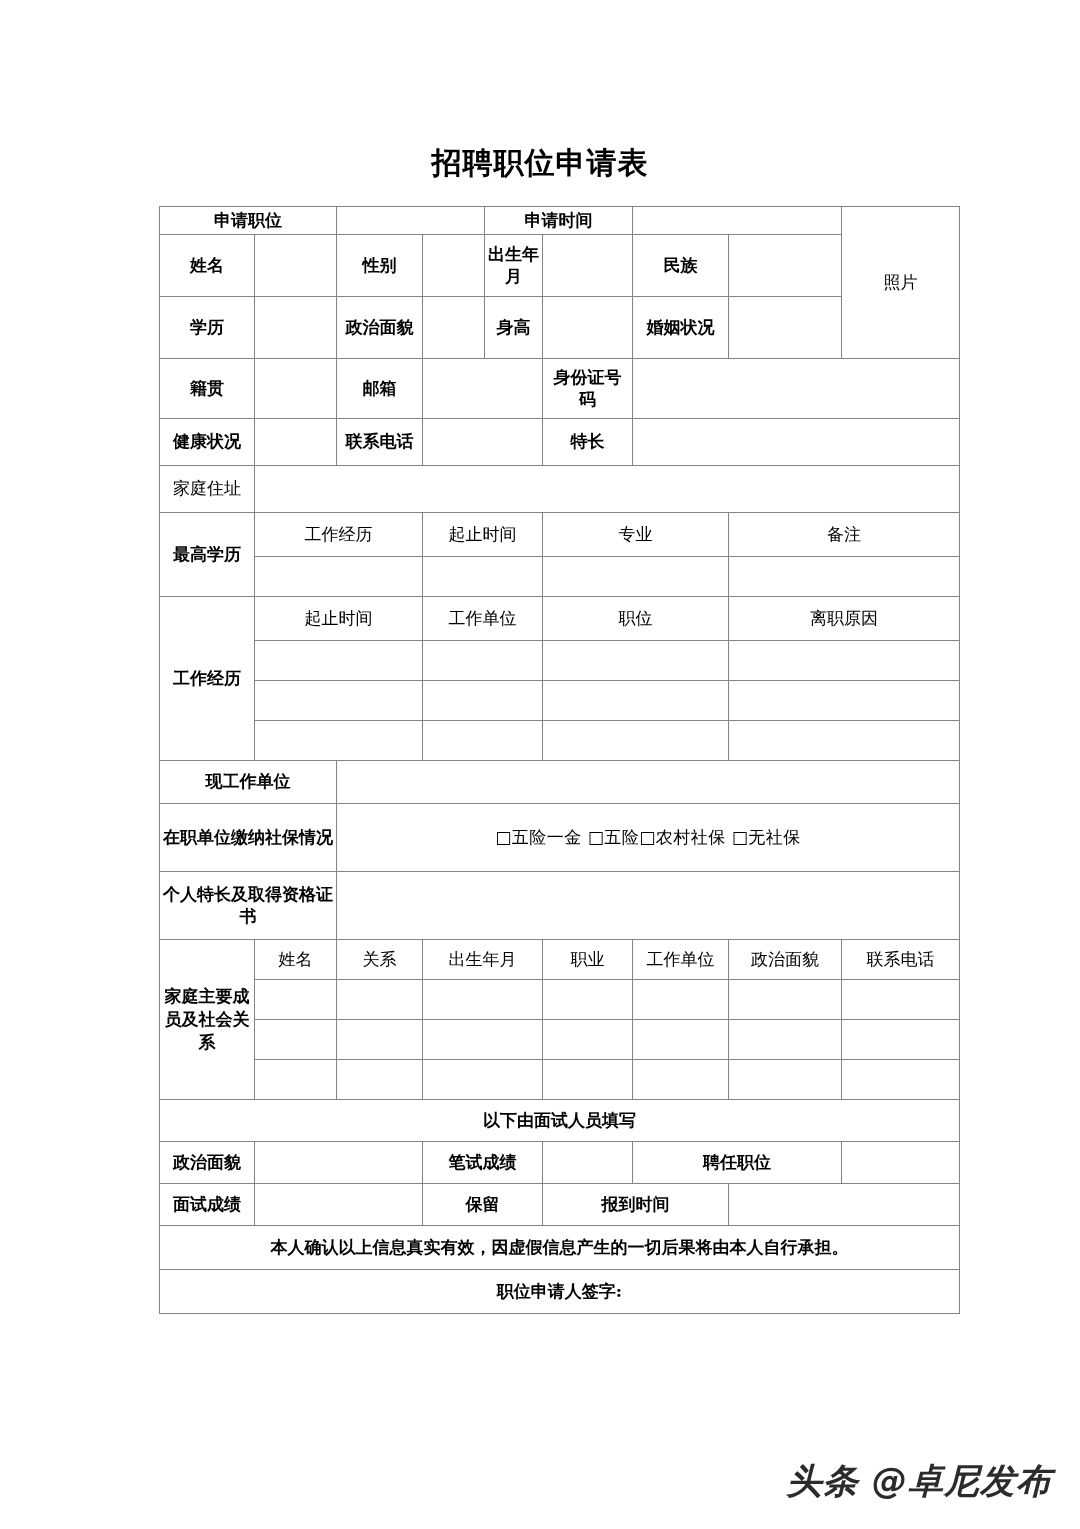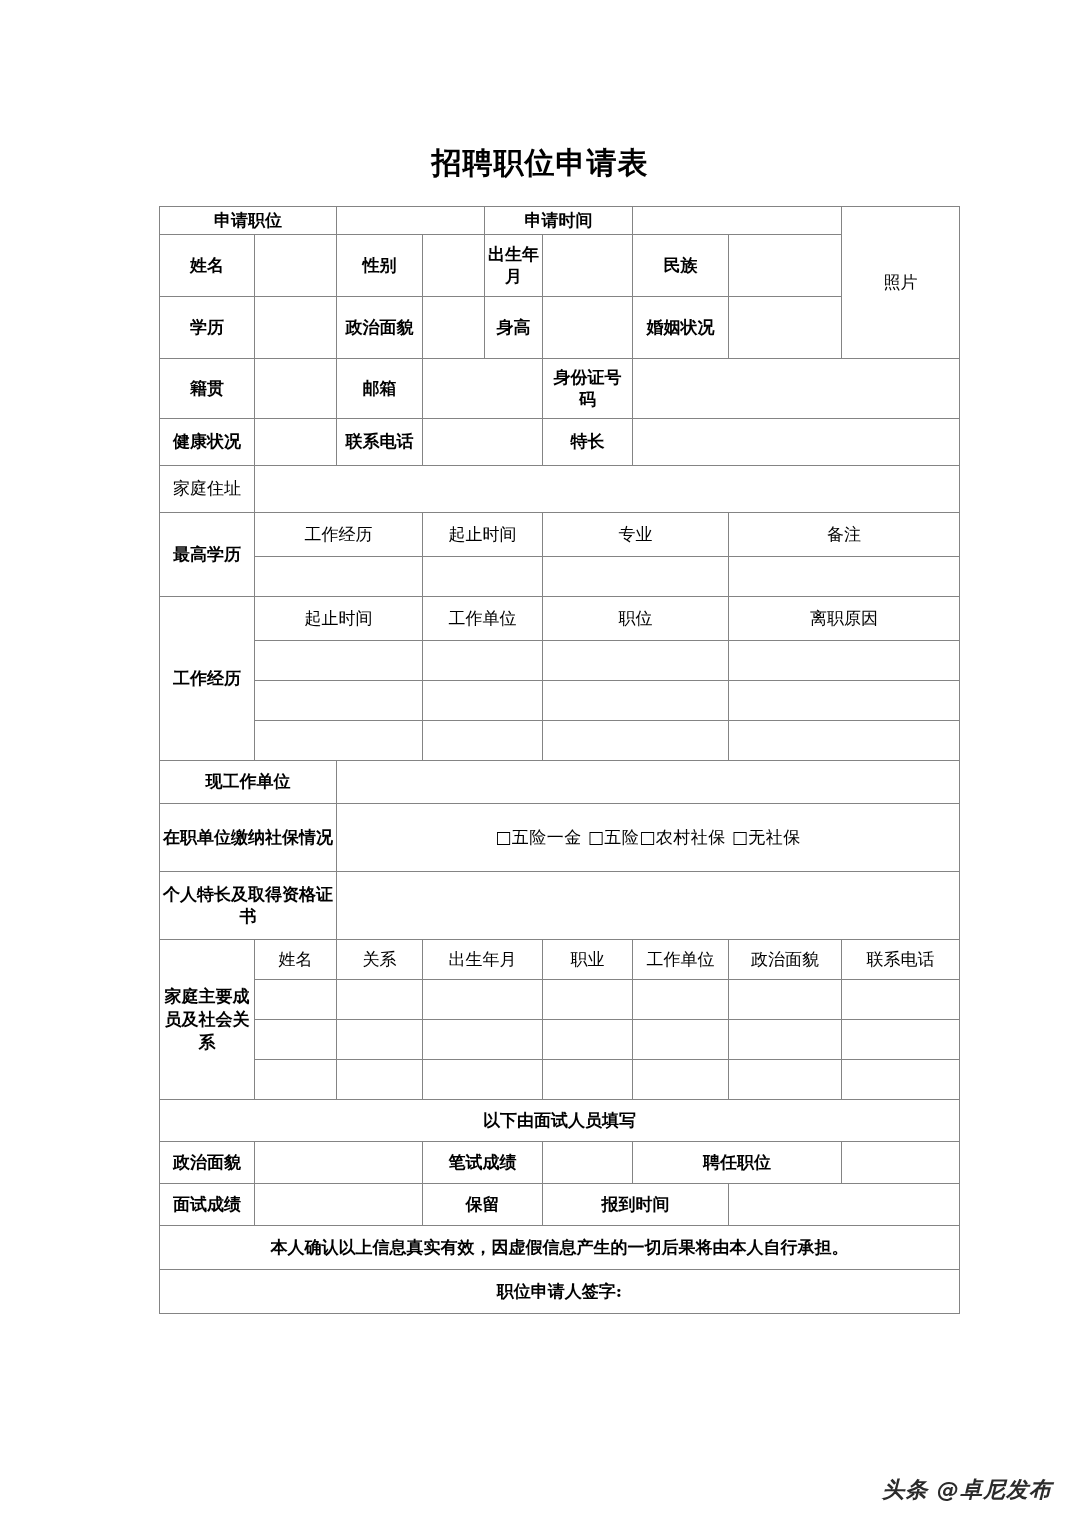--- a/index.html
+++ b/index.html
@@ -63,21 +63,21 @@
   td.sign { text-align: right; padding-right: 110px; font-weight: bold; }
   td.center-note { font-weight: bold; margin-top: 48px; }
   td.declare { font-weight: bold; font-size: 17px; }
   td.checkrow { font-size: 17px; letter-spacing: 0.5px; }
   td.photo { font-size: 17px; }
 
   .watermark {
     position: absolute;
     right: 28px;
     bottom: 24px;
-    font-size: 22px;
+    font-size: 35px;
     font-weight: bold;
     font-style: italic;
     color: #2b2b2b;
     font-family: "DejaVu Sans", "Liberation Sans", sans-serif;
     letter-spacing: 1px;
     white-space: nowrap;
     text-shadow: 1px 1px 0 rgba(255,255,255,0.85);
   }
 </style>
 </head>

